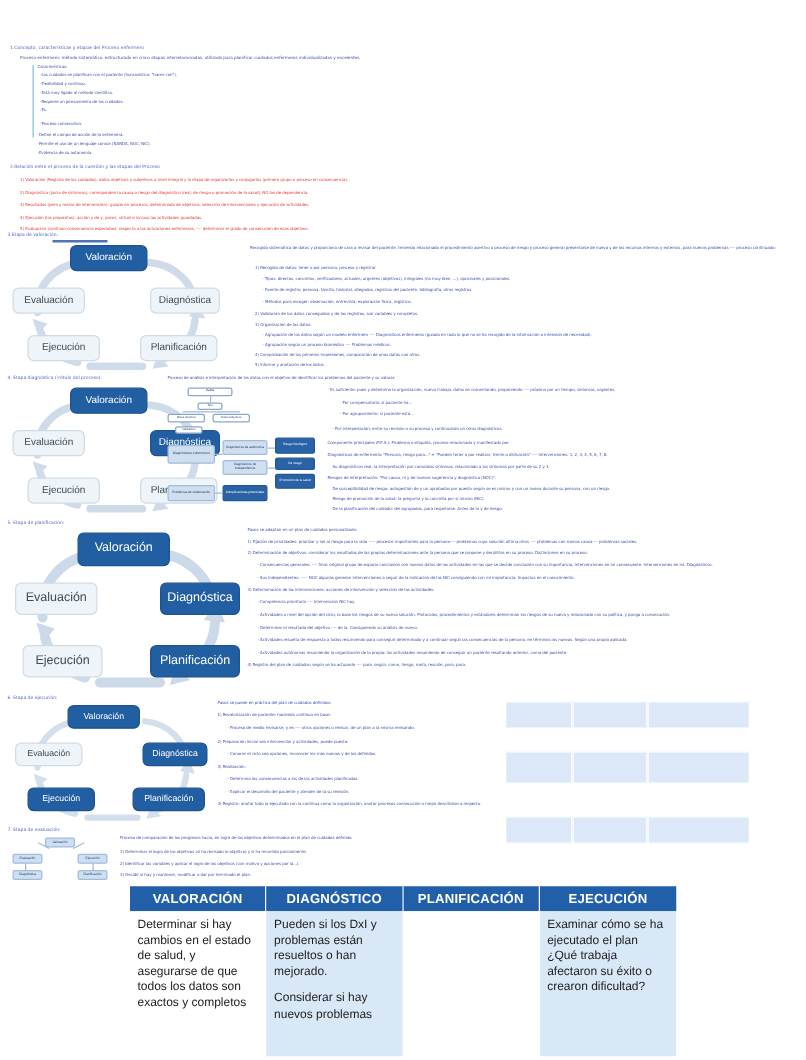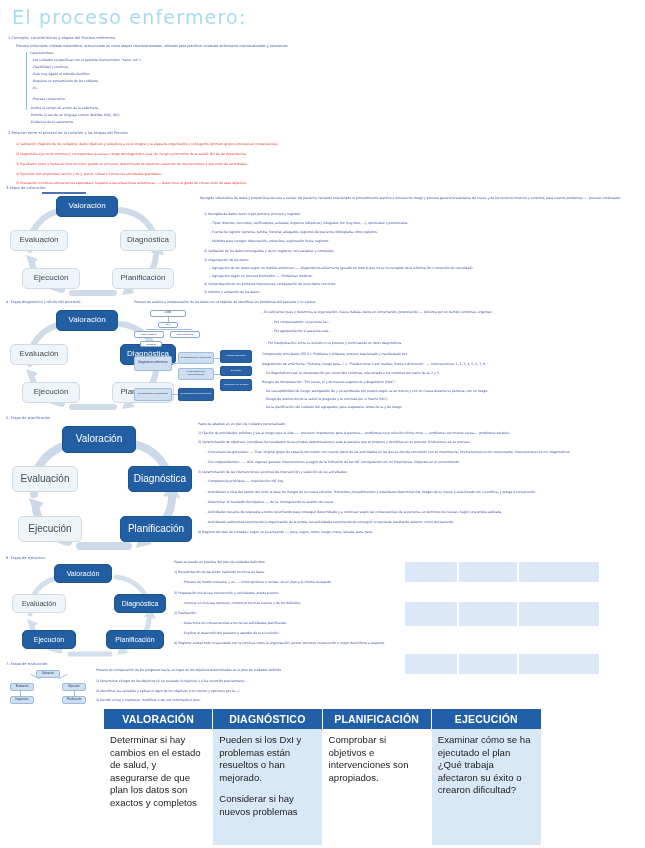--- a/index.html
+++ b/index.html
@@ -101,21 +101,20 @@
   .bcol.tint .bbody{background:#d9e8f7;}
   .bcol.plain .bbody{background:#ffffff;}
   .bpara{margin:0 0 9px 0;}
   .bpara:last-child{margin-bottom:0;}
 </style>
 </head>
 <body>
 
 <div class="page">
 
-  <div class="title">El proceso enfermero:</div>
 
   <div class="seclabel" style="left:8px;top:36px;">1.Concepto, características y etapas del Proceso enfermero</div>
   <div class="note" style="left:16px;top:44px;font-size:3.4px;">Proceso enfermero: método sistemático, estructurado en cinco etapas interrelacionadas, utilizado para planificar cuidados enfermeros individualizados y excelentes.</div>
   <div class="vrule" style="left:26px;top:52px;height:58px;"></div>
   <div class="note" style="left:30px;top:51px;">Características:</div>
   <div class="note" style="left:32px;top:58px;">-Los cuidados se planifican con el paciente (humanístico: "hacer con").</div>
   <div class="note" style="left:32px;top:65px;">-Flexibilidad y continuo.</div>
   <div class="note" style="left:32px;top:72px;">-Está muy ligado al método científico.</div>
   <div class="note" style="left:32px;top:79px;">-Requiere un pensamiento de los cuidados.</div>
   <div class="note" style="left:32px;top:86px;">-Es.</div>
@@ -347,36 +346,35 @@
   <div class="note" style="left:96px;top:668px;">Proceso de comparación de los progresos hacia, en logro de los objetivos determinados en el plan de cuidados definido.</div>
   <div class="note" style="left:96px;top:679px;">1) Determinar el logro de los objetivos (si ha revisado lo objetivo) y si ha recorrido parcialmente.</div>
   <div class="note" style="left:96px;top:689px;">2) Identificar las variables y aplicar el logro de los objetivos (con motivo y opciones por la...).</div>
   <div class="note" style="left:96px;top:698px;">3) Decidir si hay y mantener, modificar o dar por terminado el plan.</div>
 
   <div class="btable">
 
     <div class="bcol plain">
       <div class="bhead">VALORACIÓN</div>
       <div class="bbody">
-        <p class="bpara">Determinar si hay cambios en el estado de salud, y asegurarse de que plan los datos son exactos y completos</p>
+        <p class="bpara">Determinar si hay cambios en el estado de salud, y asegurarse de que todos los datos son exactos y completos</p>
       </div>
     </div>
 
     <div class="bcol tint">
       <div class="bhead">DIAGNÓSTICO</div>
       <div class="bbody">
         <p class="bpara">Pueden si los DxI y problemas están resueltos o han mejorado.</p>
         <p class="bpara">Considerar si hay nuevos problemas</p>
       </div>
     </div>
 
     <div class="bcol plain">
       <div class="bhead">PLANIFICACIÓN</div>
       <div class="bbody">
-        <p class="bpara">Comprobar si objetivos e intervenciones son apropiados.</p>
       </div>
     </div>
 
     <div class="bcol tint">
       <div class="bhead">EJECUCIÓN</div>
       <div class="bbody">
         <p class="bpara">Examinar cómo se ha ejecutado el plan ¿Qué trabaja afectaron su éxito o crearon dificultad?</p>
       </div>
     </div>
 

